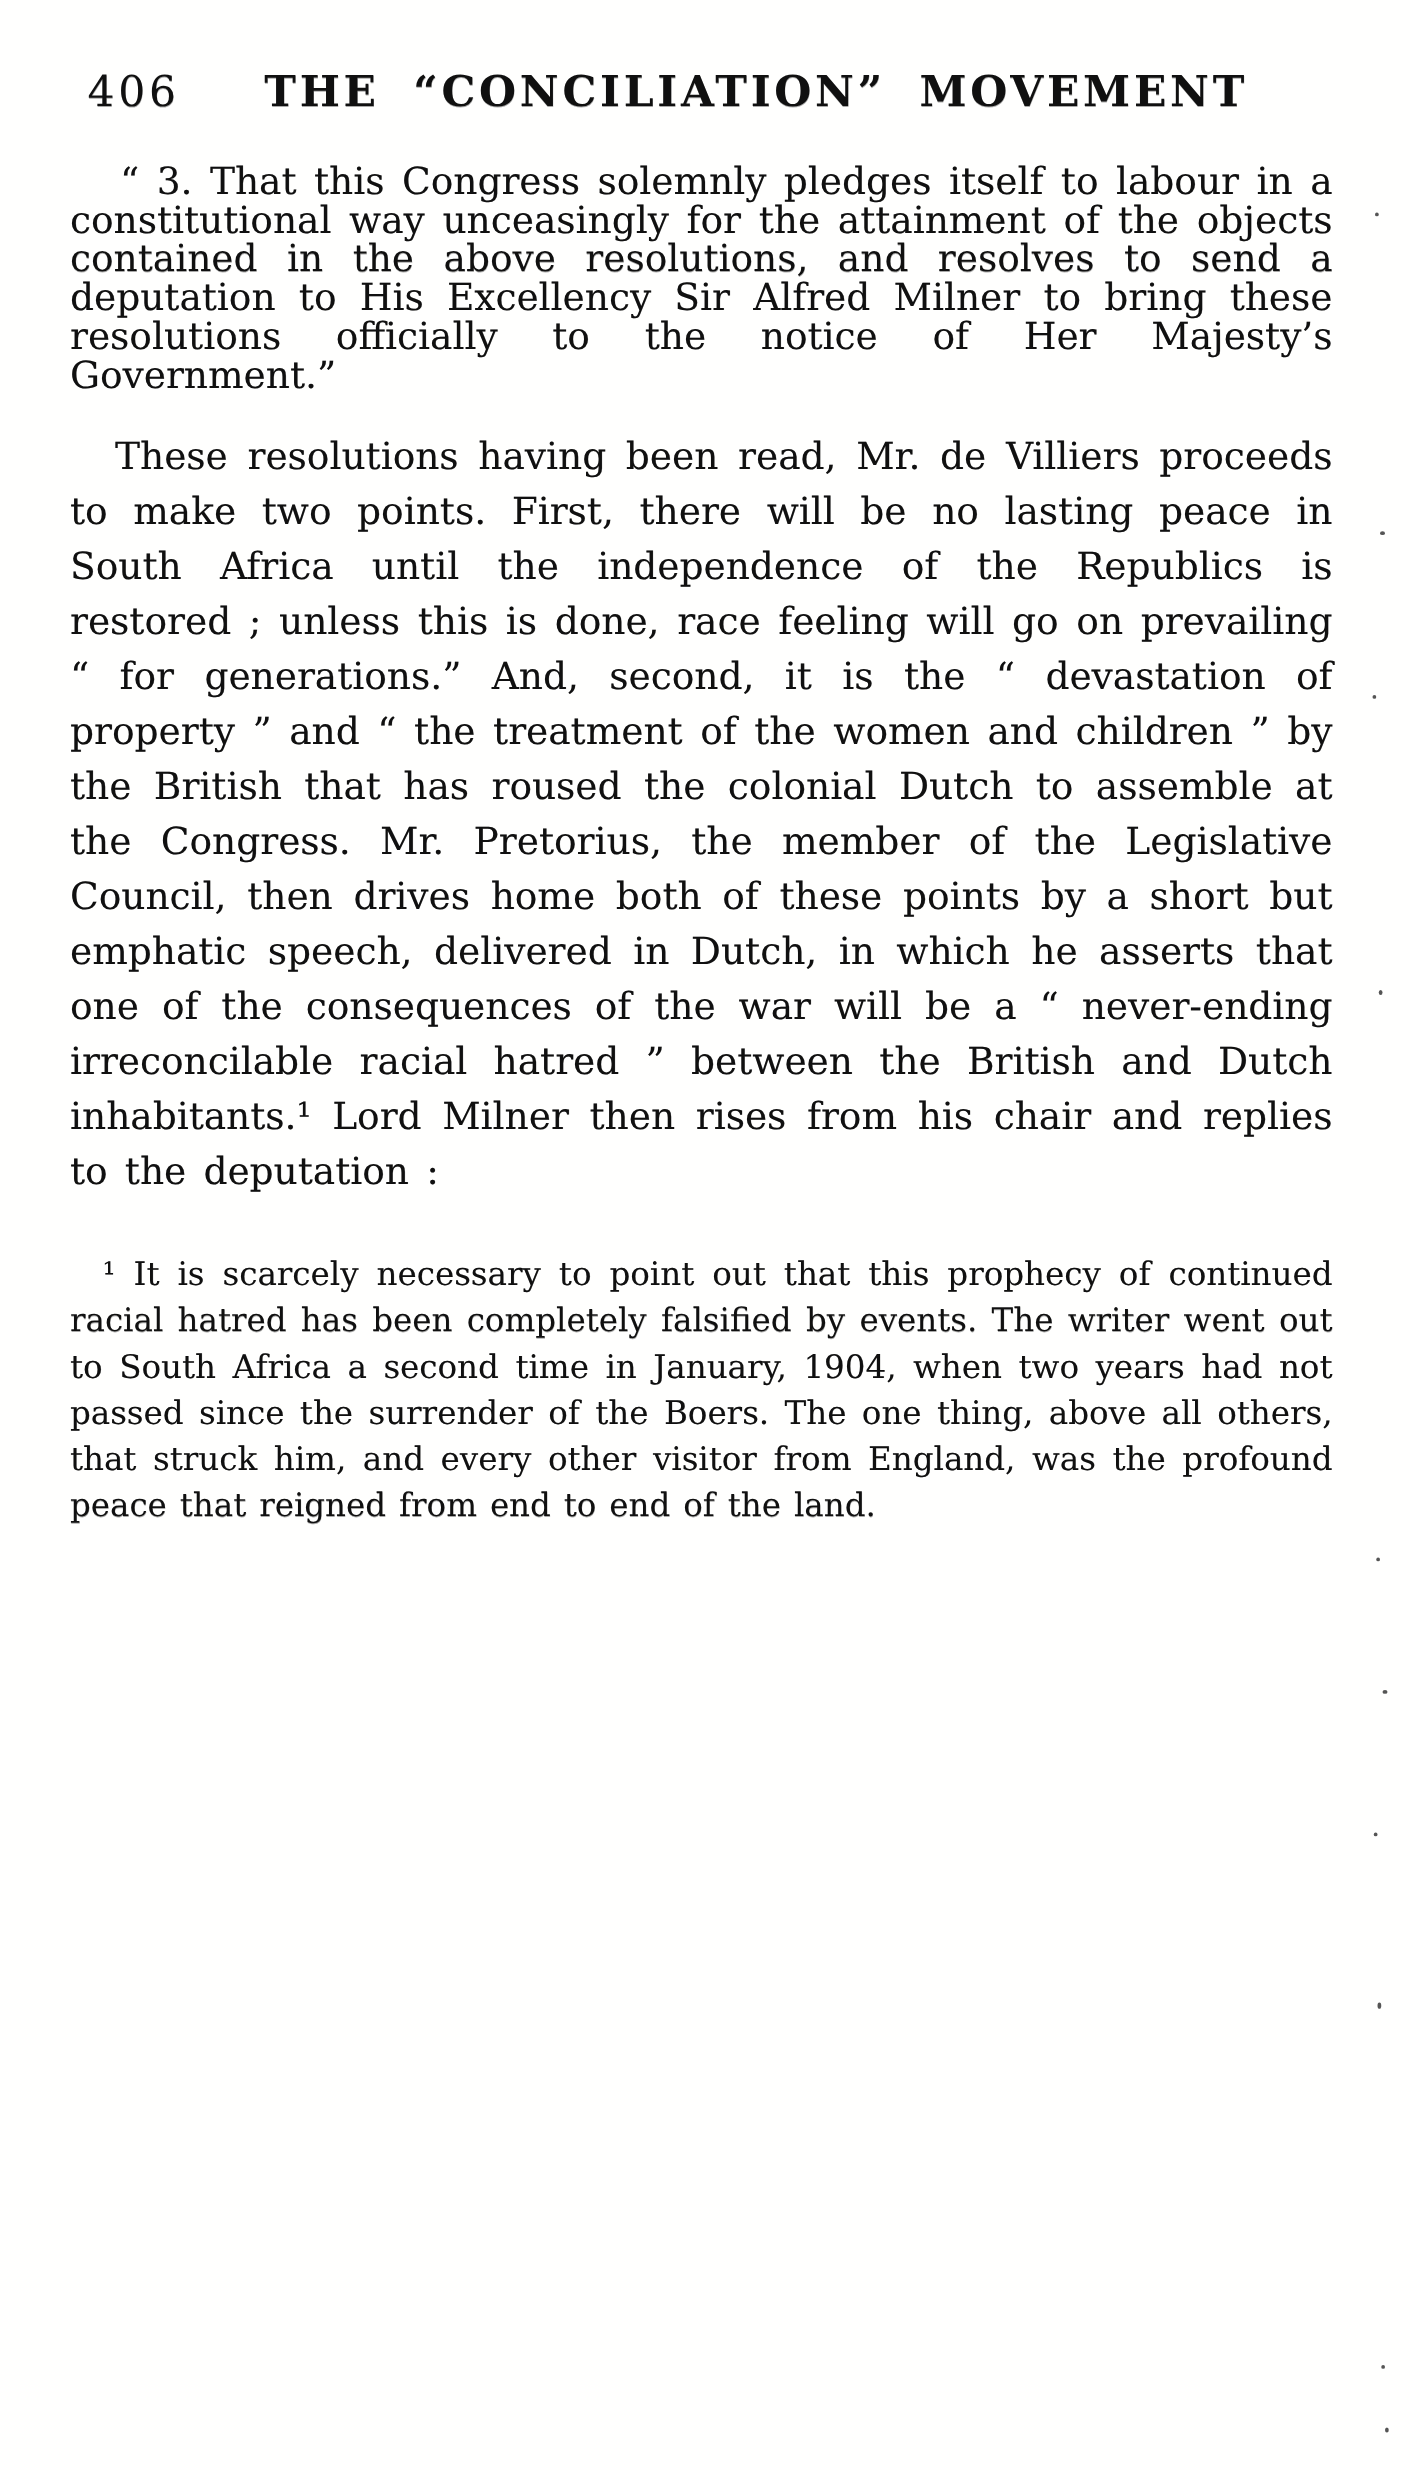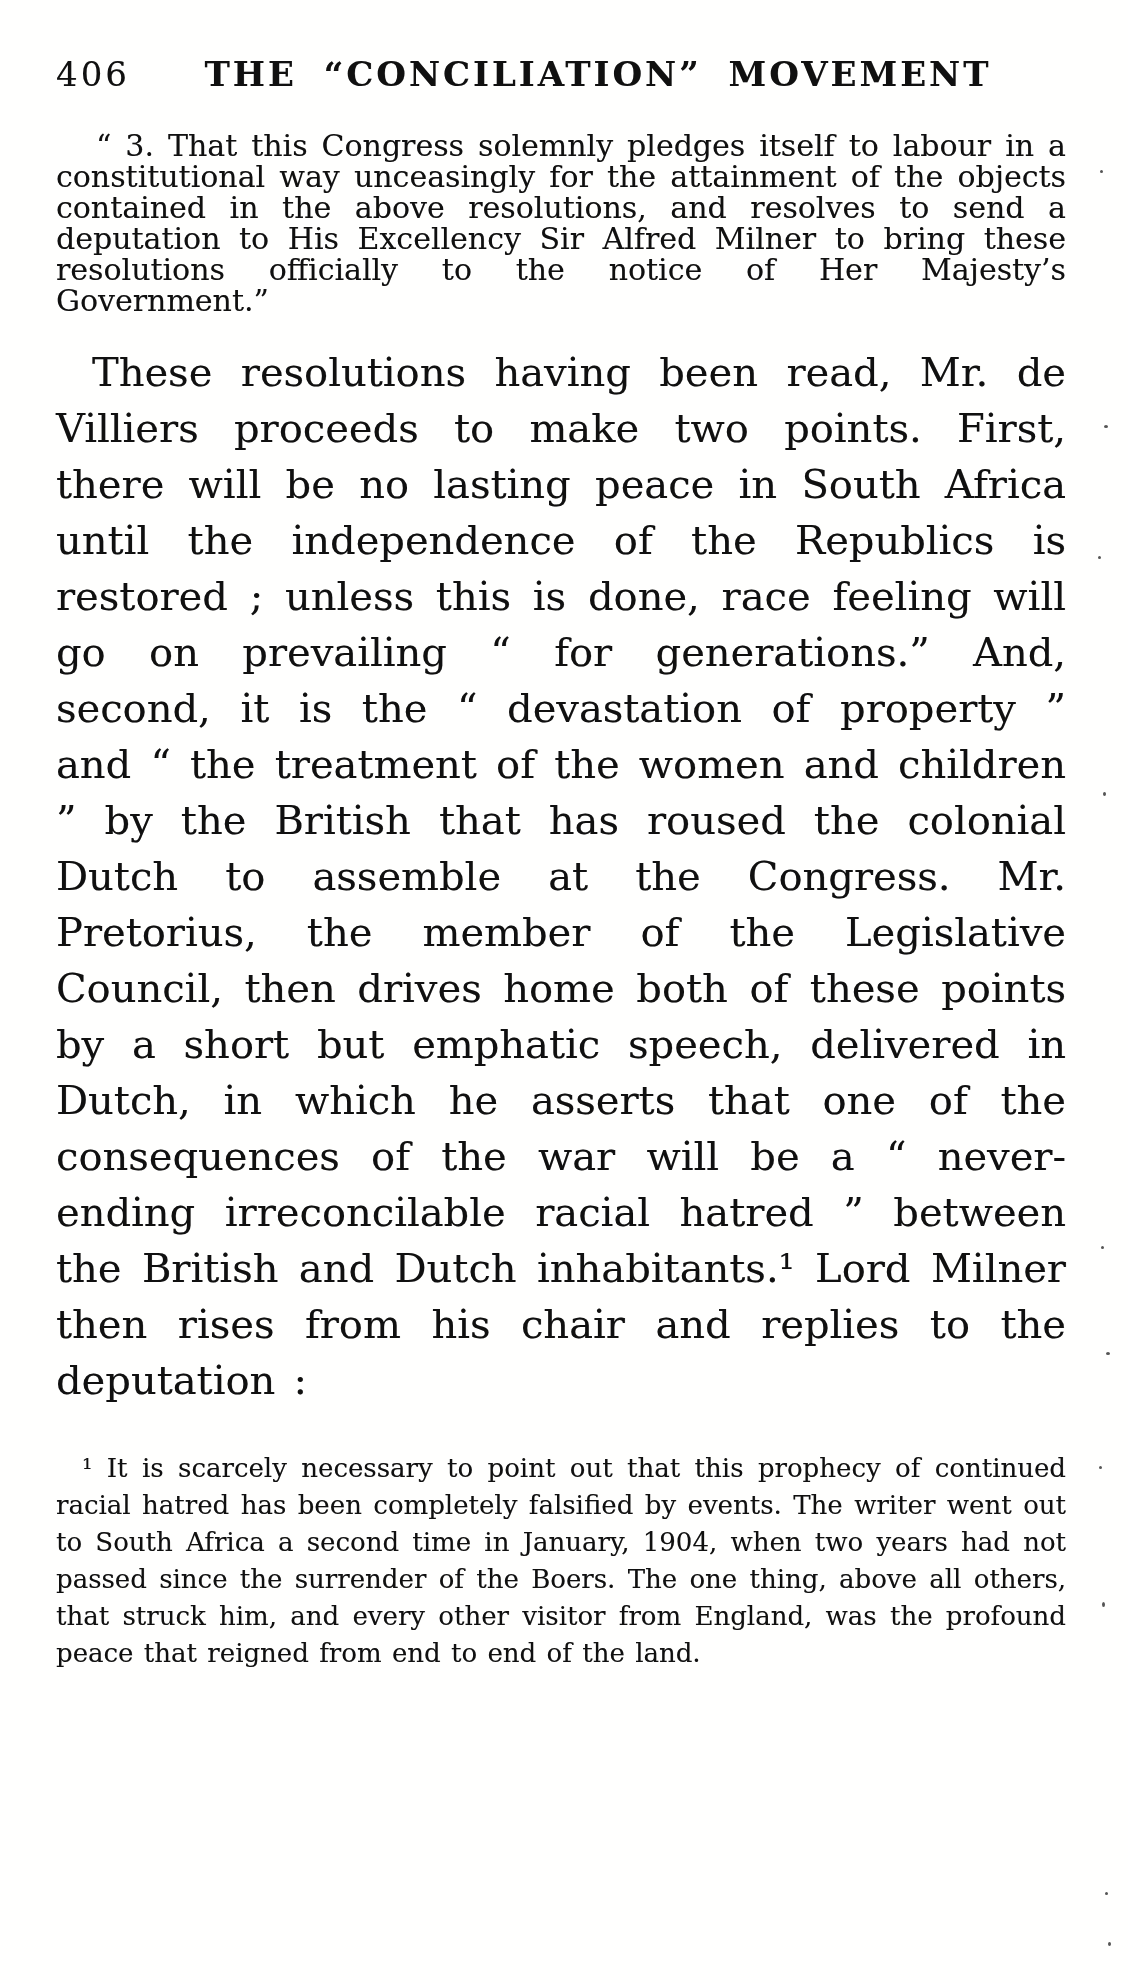--- a/index.html
+++ b/index.html
@@ -15,38 +15,38 @@
     overflow: hidden;
     text-shadow: 0.2px 0.3px 0 rgba(10,10,10,0.35);
   }
   .running-head {
     display: flex;
     align-items: flex-end;
     font-size: 34px;
     line-height: 40px;
     letter-spacing: 3px;
     white-space: nowrap;
-    margin: 0 0 36px 0;
+    margin: 0 0 36px 14px;
   }
   .pagenum { flex: 0 0 auto; }
   .running-title { flex: 1 1 auto; text-align: center; word-spacing: 12px; font-weight: bold; }
   .para {
     margin: 0;
     text-align: justify;
     word-spacing: 0.14em;
     hyphens: none;
   }
   .para.quote {
     font-size: 30px;
     line-height: 31px;
     text-indent: 40px;
   }
   .para.main {
-    font-size: 40px;
-    line-height: 56px;
+    font-size: 30px;
+    line-height: 44px;
     text-indent: 36px;
     margin-top: 28px;
     margin-bottom: 26px;
   }
   .footnote { margin-top: 42px; }
   .footnote-text {
     margin: 0;
     font-size: 26px;
     line-height: 37px;
     text-align: justify;

